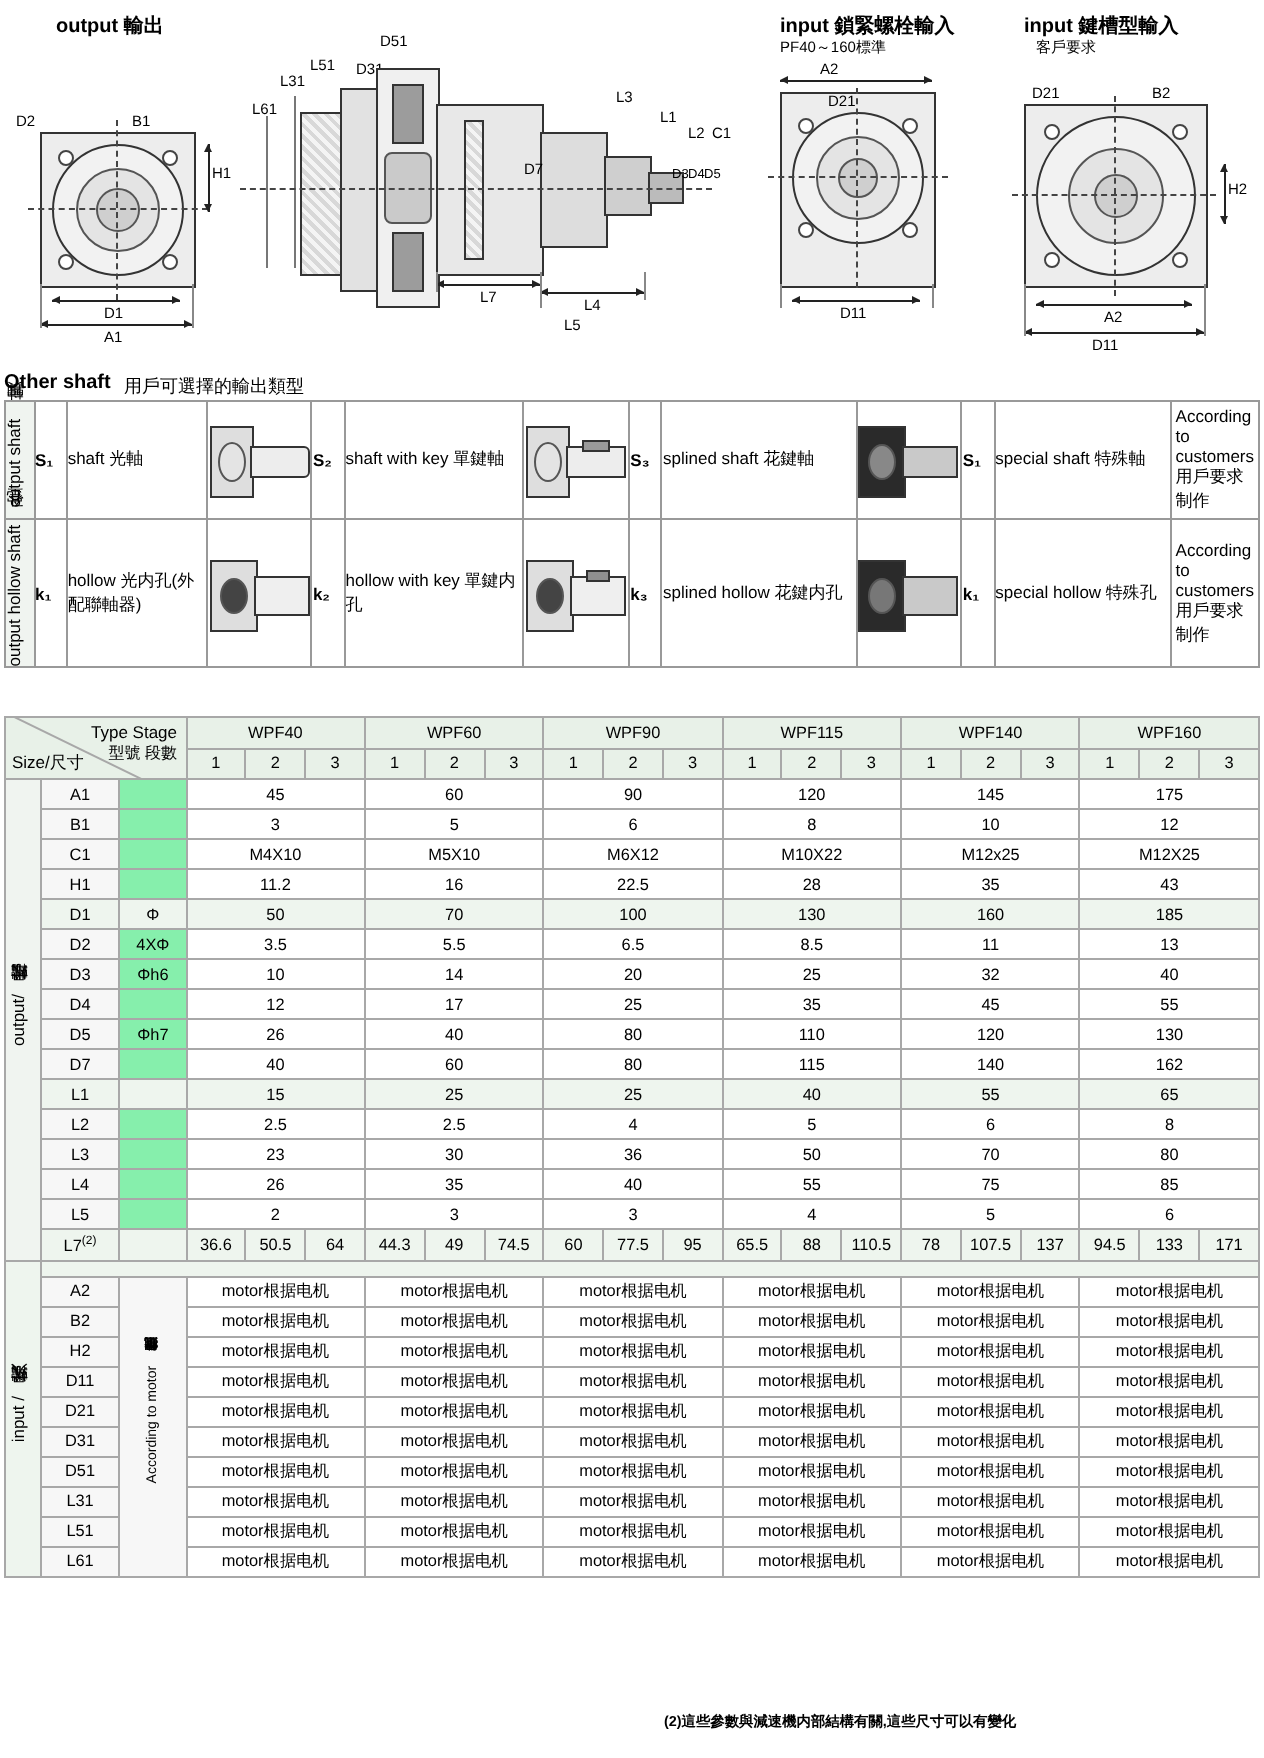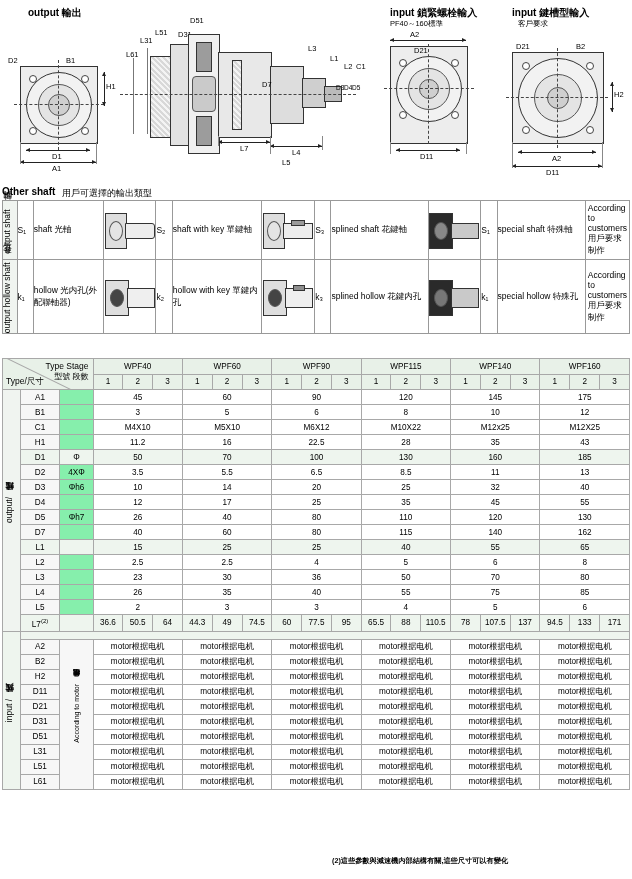--- a/index.html
+++ b/index.html
@@ -38,21 +38,21 @@
   .arrowcol:before{top:0;border-bottom:4px solid #222;}
   .arrowcol:after{bottom:0;border-top:4px solid #222;}
 
   
   .shaft-title{position:absolute;left:2px;top:186px;font-size:10px;font-weight:bold;}
   .shaft-sub{position:absolute;left:62px;top:187px;font-size:9px;}
   table.shaft{position:absolute;left:2px;top:200px;width:628px;border-collapse:collapse;}
   table.shaft td{border:1px solid #999;font-size:8.5px;text-align:left;vertical-align:middle;padding:0;}
   .vert{writing-mode:vertical-rl;transform:rotate(180deg);font-size:8px;white-space:nowrap;line-height:1.1;}
   .scell{height:46px;}
-  .codecell{width:16px;font-weight:normal;font-size:9px;}
+  .codecell{width:16px;font-weight:bold;font-size:9px;}
   .namecell{font-size:8.5px;text-align:left;padding-left:4px;}
   .imgcell{width:52px;}
   .shaftimg{position:relative;width:50px;height:42px;margin:0 auto;}
 
   
   table.spec{position:absolute;left:2px;top:358px;width:628px;border-collapse:collapse;table-layout:fixed;}
   table.spec td,table.spec th{border:1px solid #a8a8a8;font-size:8.2px;text-align:center;padding:0;height:14px;line-height:13px;font-weight:normal;}
   .hdr-type{background:#e8f1e8;font-weight:bold;font-size:9px;}
   .hdr-model{background:#e8f1e8;font-weight:bold;font-size:9.5px;}
   .hdr-stage{background:#e8f1e8;font-weight:bold;font-size:8.5px;}
@@ -297,21 +297,21 @@
         <col style="width:27px">
       <col style="width:27px">
         <col style="width:27px">
         <col style="width:27px">
     </colgroup>
     <tbody>
         <tr>
       <td class="hdr-type" colspan="3" rowspan="2" style="height:30px;position:relative;">
         <div style="position:absolute;right:4px;top:1px;font-size:8.5px;">Type Stage</div>
         <div style="position:absolute;right:4px;top:11px;font-size:8px;">型號  段數</div>
-        <div style="position:absolute;left:3px;bottom:1px;font-size:8.5px;">Type/尺寸</div>
+        <div style="position:absolute;left:3px;bottom:1px;font-size:8.5px;">Size/尺寸</div>
         <div style="position:absolute;left:0;top:0;width:100%;height:100%;overflow:hidden;">
           <div style="position:absolute;left:-6px;top:-6px;width:130px;height:1px;background:#a8a8a8;transform:rotate(26deg);transform-origin:left top;"></div>
         </div>
       </td>
       <td class="hdr-model" colspan="3">WPF40</td>
       <td class="hdr-model" colspan="3">WPF60</td>
       <td class="hdr-model" colspan="3">WPF90</td>
       <td class="hdr-model" colspan="3">WPF115</td>
       <td class="hdr-model" colspan="3">WPF140</td>
       <td class="hdr-model" colspan="3">WPF160</td>

